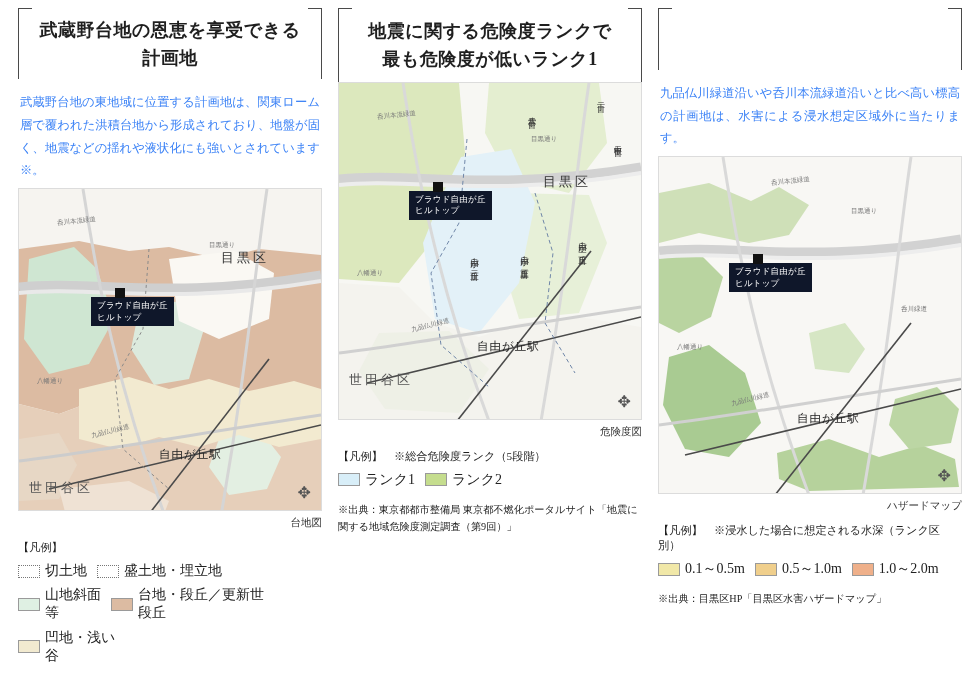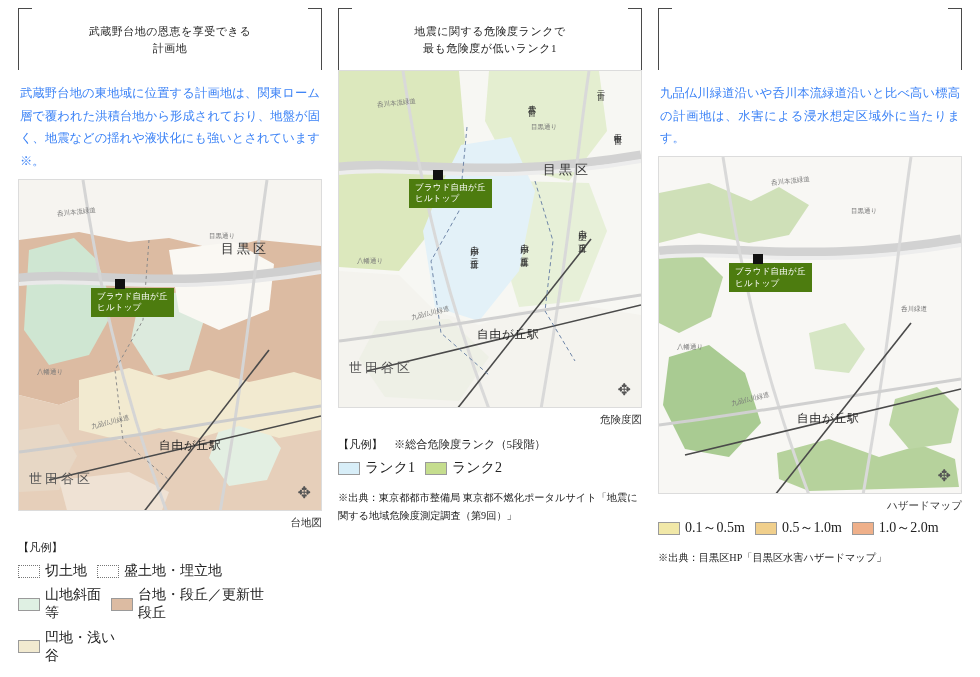--- a/index.html
+++ b/index.html
@@ -29,22 +29,22 @@
     position: relative;
     padding: 10px 20px 8px 20px;
     text-align: center;
     min-height: 62px;
     display: flex;
     align-items: center;
     justify-content: center;
   }
   .heading .txt {
     font-family: "Liberation Serif", serif;
-    font-size: 11px;
-    font-weight: normal;
+    font-size: 18px;
+    font-weight: bold;
     line-height: 1.55;
     letter-spacing: 0.5px;
     color: #1f1f1f;
     white-space: pre-line;
   }
   .brk {
     position: absolute;
     width: 16px; height: 100%;
     top: 0;
   }
@@ -78,21 +78,21 @@
     border: 1px solid #dcdcdc;
     overflow: hidden;
     background: #f4f2ee;
   }
   .mapwrap svg { display: block; }
   .maplabel {
     font-family: "Liberation Serif", serif;
   }
   .pin {
     position: absolute;
-    background: #4d7c0f;
+    background: #0f172a;
     color: #fff;
     font-size: 8.5px;
     line-height: 1.35;
     padding: 3px 6px;
     font-family: "Liberation Sans", sans-serif;
     white-space: pre-line;
     letter-spacing: 0.2px;
   }
   .pin::before {
     content: "";
@@ -358,20 +358,21 @@
       <div style="position:absolute;left:18px;top:186px;font-size:6.5px;color:#777;" class="maplabel">八幡通り</div>
       <div style="position:absolute;left:72px;top:238px;font-size:6.5px;color:#777;transform:rotate(-14deg);" class="maplabel">九品仏川緑道</div>
       <div style="position:absolute;left:242px;top:148px;font-size:6.5px;color:#777;" class="maplabel">呑川緑道</div>
       <div class="pin" style="left:70px;top:106px;">ブラウド自由が丘
 ヒルトップ</div>
       <div style="position:absolute;right:10px;bottom:8px;font-size:16px;color:#555;">✥</div>
     </div>
 
     <div class="mapcaption">ハザードマップ</div>
 
+    <div class="legend-title">【凡例】　※浸水した場合に想定される水深（ランク区別）</div>
     <div class="legend-row">
       <div class="legend-item">
         <span class="swatch" style="background:#f1e8a8;"></span>
         <span class="lbl">0.1～0.5m</span>
       </div>
       <div class="legend-item">
         <span class="swatch" style="background:#f0cf8c;"></span>
         <span class="lbl">0.5～1.0m</span>
       </div>
       <div class="legend-item">

